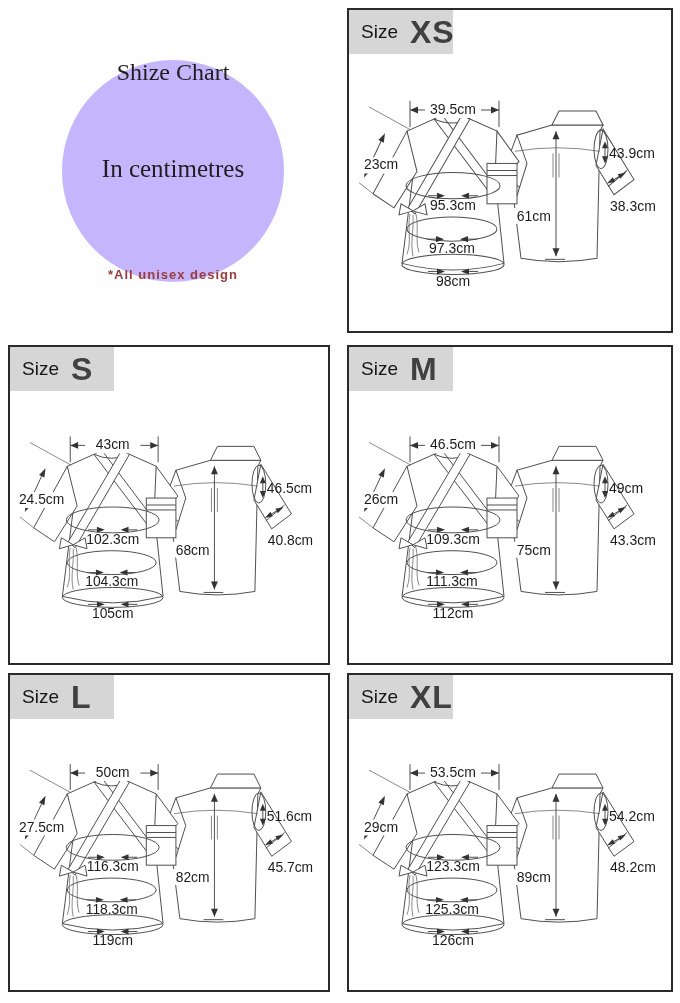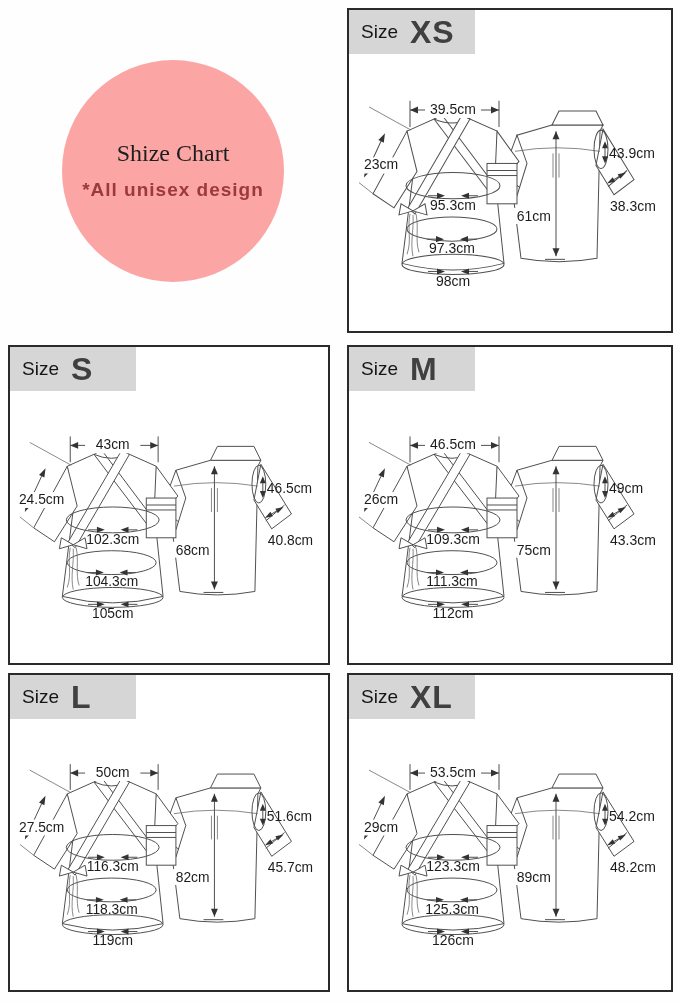--- a/index.html
+++ b/index.html
@@ -1,54 +1,55 @@
 <!DOCTYPE html>
 <html><head>
 <meta charset="utf-8">
 <style>
   html,body{margin:0;padding:0;background:#ffffff;}
   .stage{position:relative;width:680px;height:1003px;background:#fefefe;overflow:hidden;
          font-family:"Liberation Sans",sans-serif;}
   
   .badge{position:absolute;left:62px;top:60px;width:222px;height:222px;border-radius:50%;
-         background:#fca5a5;display:flex;flex-direction:column;align-items:center;justify-content:center;
+         background:#c4b5fd;display:flex;flex-direction:column;align-items:center;justify-content:space-between;
          text-align:center;font-family:"Liberation Serif",serif;color:#1e1e1e;}
   .badge-top{font-size:24px;line-height:1;}
   .badge-title-row{display:flex;align-items:baseline;gap:10px;margin:8px 0 10px;}
   .badge-title{font-size:46px;line-height:1;}
   .badge-sub{font-size:20px;}
   .badge-units{font-size:25px;line-height:1;}
-  .badge-note{margin-top:14px;font-family:"Liberation Sans",sans-serif;font-size:19px;
+  .badge-note{margin-top:14px;font-family:"Liberation Sans",sans-serif;font-size:13px;
               font-weight:bold;letter-spacing:1px;color:#9c3a3b;}
   
   .panel{position:absolute;border:2px solid #2a2a2a;background:#fff;box-sizing:border-box;}
   .pos-xs{left:347px;top:8px;width:326px;height:325px;}
   .pos-s {left:8px;  top:345px;width:322px;height:320px;}
   .pos-m {left:347px;top:345px;width:326px;height:320px;}
   .pos-l {left:8px;  top:673px;width:322px;height:319px;}
   .pos-xl{left:347px;top:673px;width:326px;height:319px;}
-  .size-tag{position:absolute;left:0;top:0;width:126px;height:44px;background:#d6d6d6;
+  .size-tag{position:absolute;left:0;top:0;width:104px;height:44px;background:#d6d6d6;
             display:flex;align-items:center;padding-left:12px;gap:12px;box-sizing:border-box;z-index:2;}
   .size-word{font-size:19px;color:#161616;}
   .size-value{font-size:32px;font-weight:700;color:#404040;line-height:1;letter-spacing:1px;}
   .garment{position:absolute;left:0;top:0;width:100%;height:100%;z-index:1;}
   .garment text{font-size:14px;fill:#1c1c1c;font-family:"Liberation Sans",sans-serif;}
   .ln{stroke:#4f4f4f;stroke-width:1;fill:none;}
   .wh{stroke:#4f4f4f;stroke-width:1;fill:#ffffff;}
   .thin{stroke:#6a6a6a;stroke-width:0.8;fill:none;}
   .ah{fill:#333;stroke:none;}
   .lblbg{fill:#ffffff;stroke:none;}
 </style>
 </head>
 <body>
 
 <div class="stage">
 
   <div class="badge">
     <div class="badge-top">Shize Chart</div>
+    <div class="badge-units">In centimetres</div>
     <div class="badge-note">*All unisex design</div>
   </div>
 
   <div class="panel pos-xs">
   <div class="size-tag">
     <span class="size-word">Size</span>
     <span class="size-value">XS</span>
   </div>
   <svg class="garment" viewBox="0 0 322 318" preserveAspectRatio="none">
 

